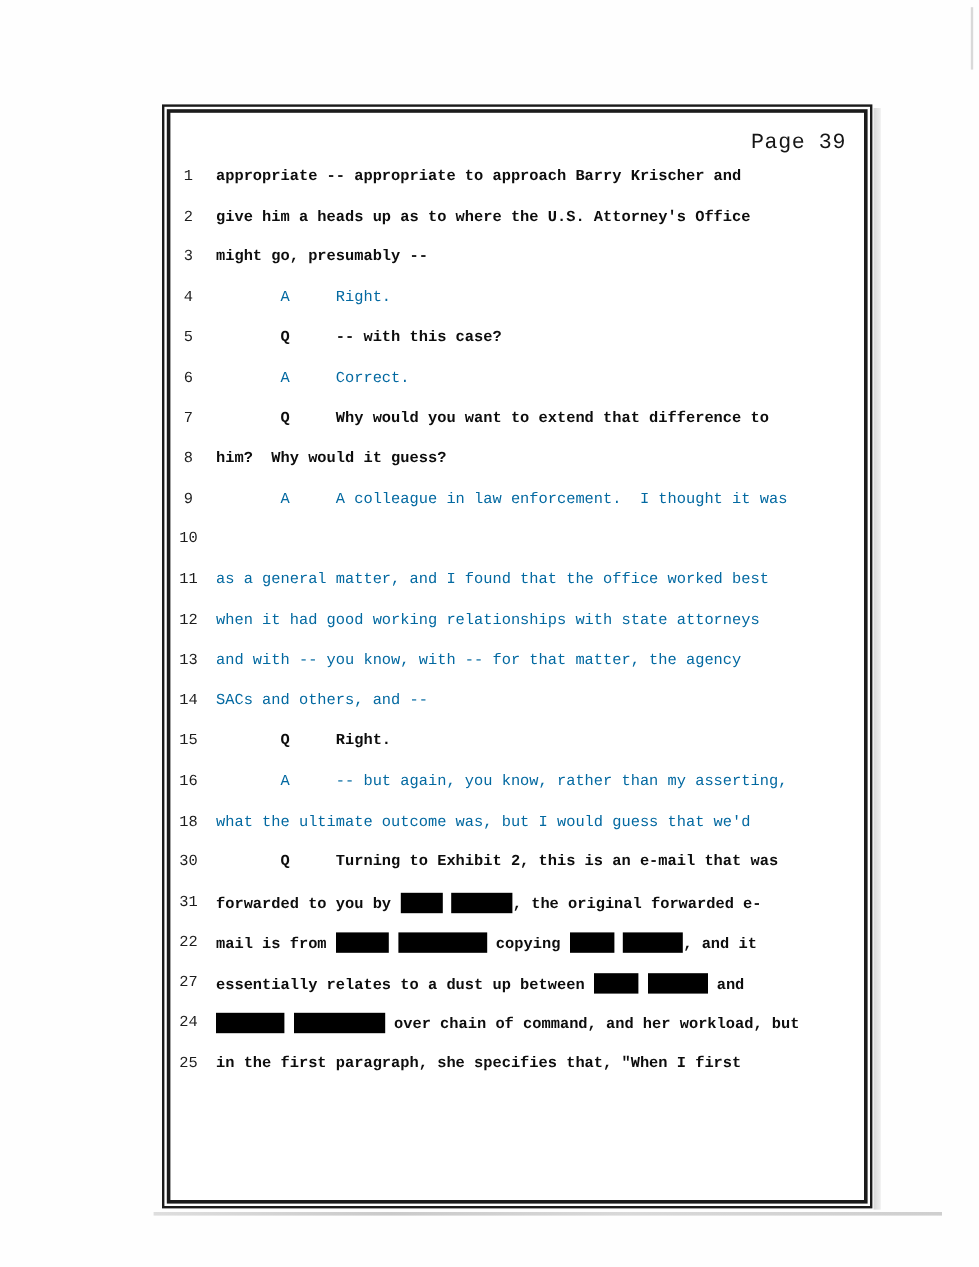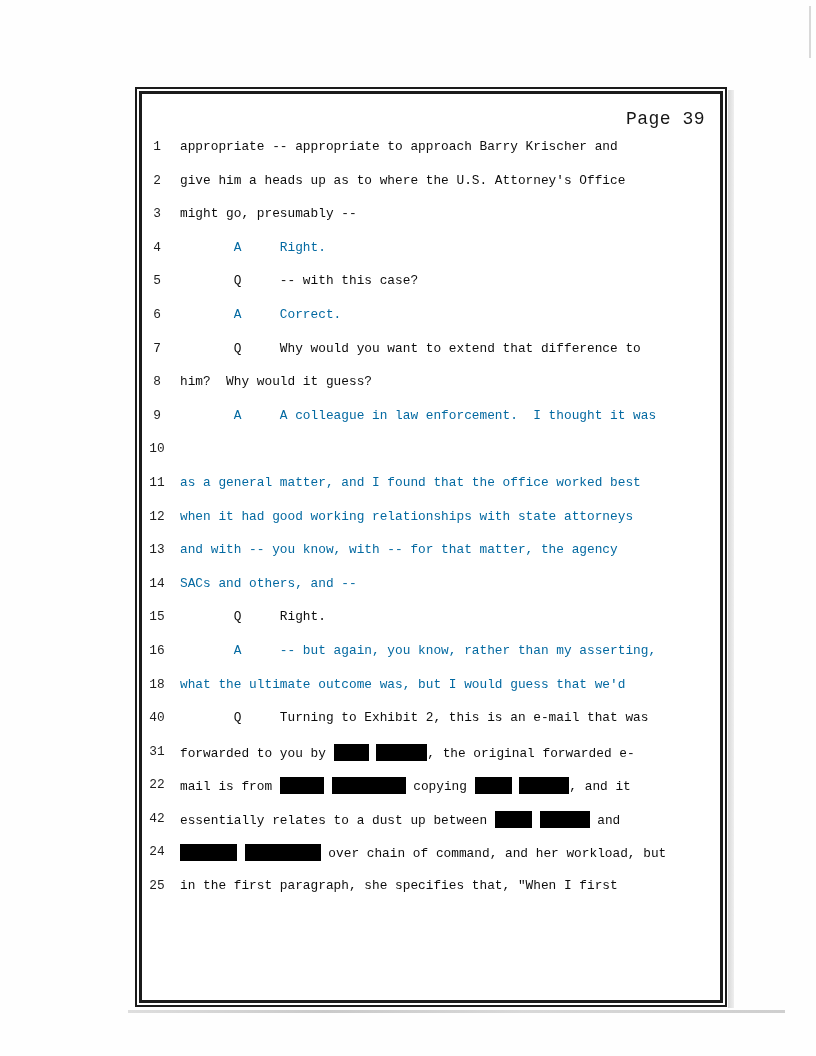--- a/index.html
+++ b/index.html
@@ -71,21 +71,21 @@
     color: #1d1d1d;
   }
   .line-text {
     margin-left: 8px;
     font-size: 12.8px;
     line-height: 16px;
     white-space: pre;
     color: #0369a1;
   }
   .line-text.bold {
-    font-weight: normal;
+    font-weight: bold;
     color: #0d0d0d;
   }
   .redaction {
     display: inline-block;
     height: 17px;
     vertical-align: -4px;
     background: #000000;
   }
   
   .artifact-right-shadow {
@@ -207,36 +207,36 @@
   </div>
 
 
   <div class="line-row">
     <span class="line-num">18</span>
     <span class="line-text">what the ultimate outcome was, but I would guess that we'd</span>
   </div>
 
 
   <div class="line-row">
-    <span class="line-num">40</span>
+    <span class="line-num">30</span>
     <span class="line-text bold">       Q     Turning to Exhibit 2, this is an e-mail that was</span>
   </div>
 
   <div class="line-row">
     <span class="line-num">31</span>
     <span class="line-text bold">forwarded to you by <span class="redaction" style="width: 35px;"></span> <span class="redaction" style="width: 51px;"></span>, the original forwarded e-</span>
   </div>
 
   <div class="line-row">
     <span class="line-num">22</span>
     <span class="line-text bold">mail is from <span class="redaction" style="width: 44px;"></span> <span class="redaction" style="width: 74px;"></span> copying <span class="redaction" style="width: 37px;"></span> <span class="redaction" style="width: 50px;"></span>, and it</span>
   </div>
 
   <div class="line-row">
-    <span class="line-num">42</span>
+    <span class="line-num">27</span>
     <span class="line-text bold">essentially relates to a dust up between <span class="redaction" style="width: 37px;"></span> <span class="redaction" style="width: 50px;"></span> and</span>
   </div>
 
   <div class="line-row">
     <span class="line-num">24</span>
     <span class="line-text bold"><span class="redaction" style="width: 57px;"></span> <span class="redaction" style="width: 76px;"></span> over chain of command, and her workload, but</span>
   </div>
 
   <div class="line-row">
     <span class="line-num">25</span>

